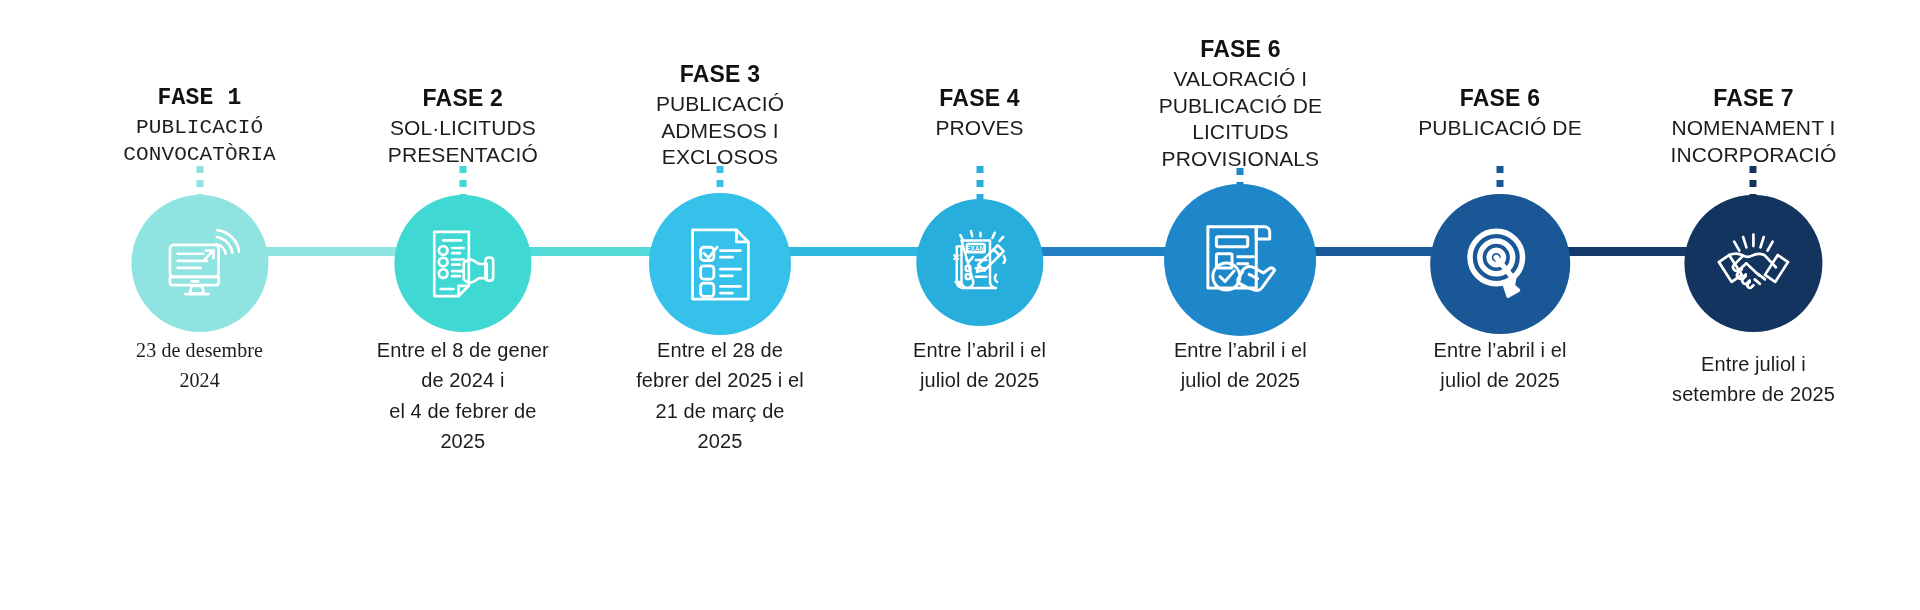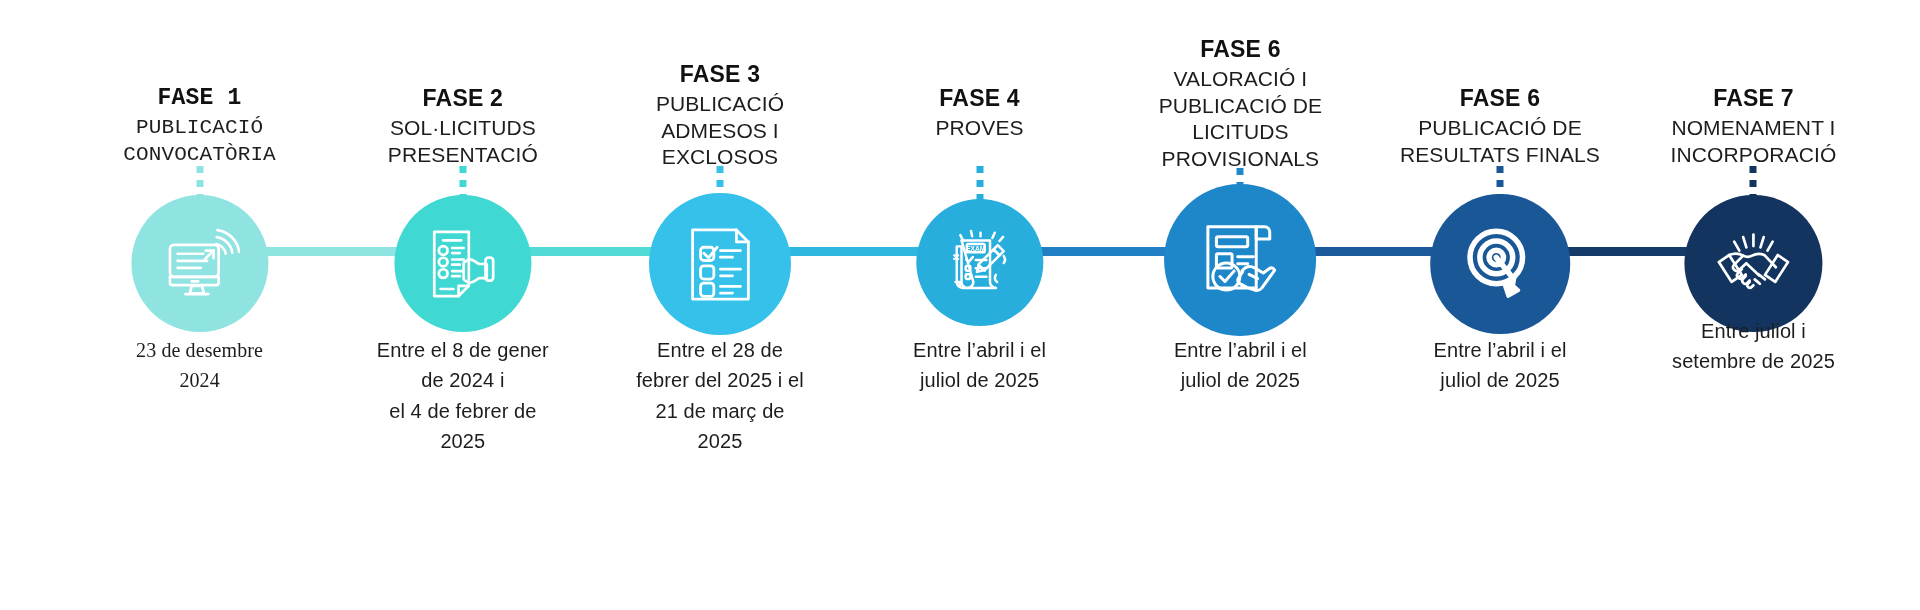--- a/index.html
+++ b/index.html
@@ -255,21 +255,20 @@
       <div class="date" style="top: 335px;">
         <div>Entre l’abril i el</div>
         <div>juliol de 2025</div>
       </div>
     </div>
     <div class="phase" style="left: 1500px; top: 0px; width: 0px;">
       <div class="head" style="top: 84px;">
         <div class="fase">FASE 6</div>
         <div class="desc">
           <div>PUBLICACIÓ DE</div>
-          <div>RESULTATS FINALS</div>
         </div>
       </div>
       <div class="dots" style="top: 166px;">
         <i style="background: rgb(26, 87, 150);"></i>
         <i style="background: rgb(26, 87, 150);"></i>
         <i style="background: rgb(26, 87, 150);"></i>
         <i style="background: rgb(26, 87, 150);"></i>
       </div>
       <div class="circle" style="width: 139.592px; height: 139.592px; top: 194px; background: rgb(26, 87, 150);">
         <svg width="84" height="84" viewBox="0 0 64 64">
@@ -316,18 +315,18 @@
           <path d="M26.5 31.5 l10 9.5"></path>
           <path d="M23 36 l-3 3 q-1.8 1.8 0 3.6 q1.8 1.8 3.6 0 l2.4 -2.4"></path>
           <path d="M26 41.5 l-2 2 q-1.6 1.6 0 3.2 q1.6 1.6 3.2 0 l1.8 -1.8"></path>
           <path d="M29 46 l-1.2 1.2 q-1.4 1.4 0 2.8 q1.4 1.4 2.8 0 l1.4 -1.4"></path>
           <path d="M33 44 l4 3.5"></path>
             <path d="M36 40 l5 4"></path>
           <path d="M41 25.5 l8.5 9"></path>
         </g>
         </svg>
       </div>
-      <div class="date" style="top: 316px;">
+      <div class="date" style="top: 349px;">
         <div>Entre juliol i</div>
         <div>setembre de 2025</div>
       </div>
     </div>
   </div>
 
 </body></html>

